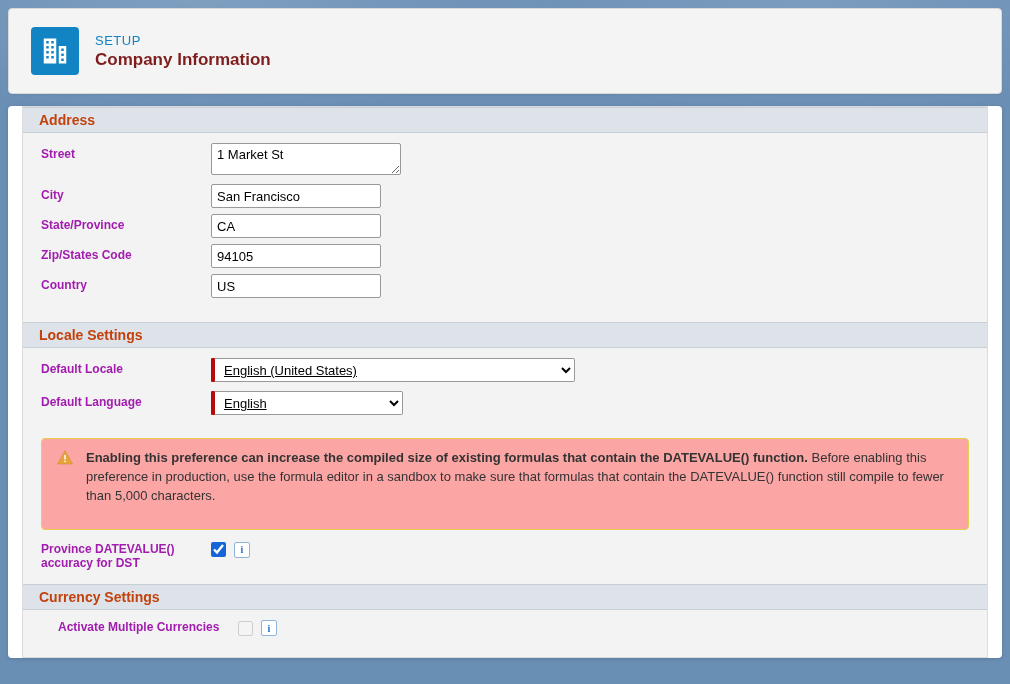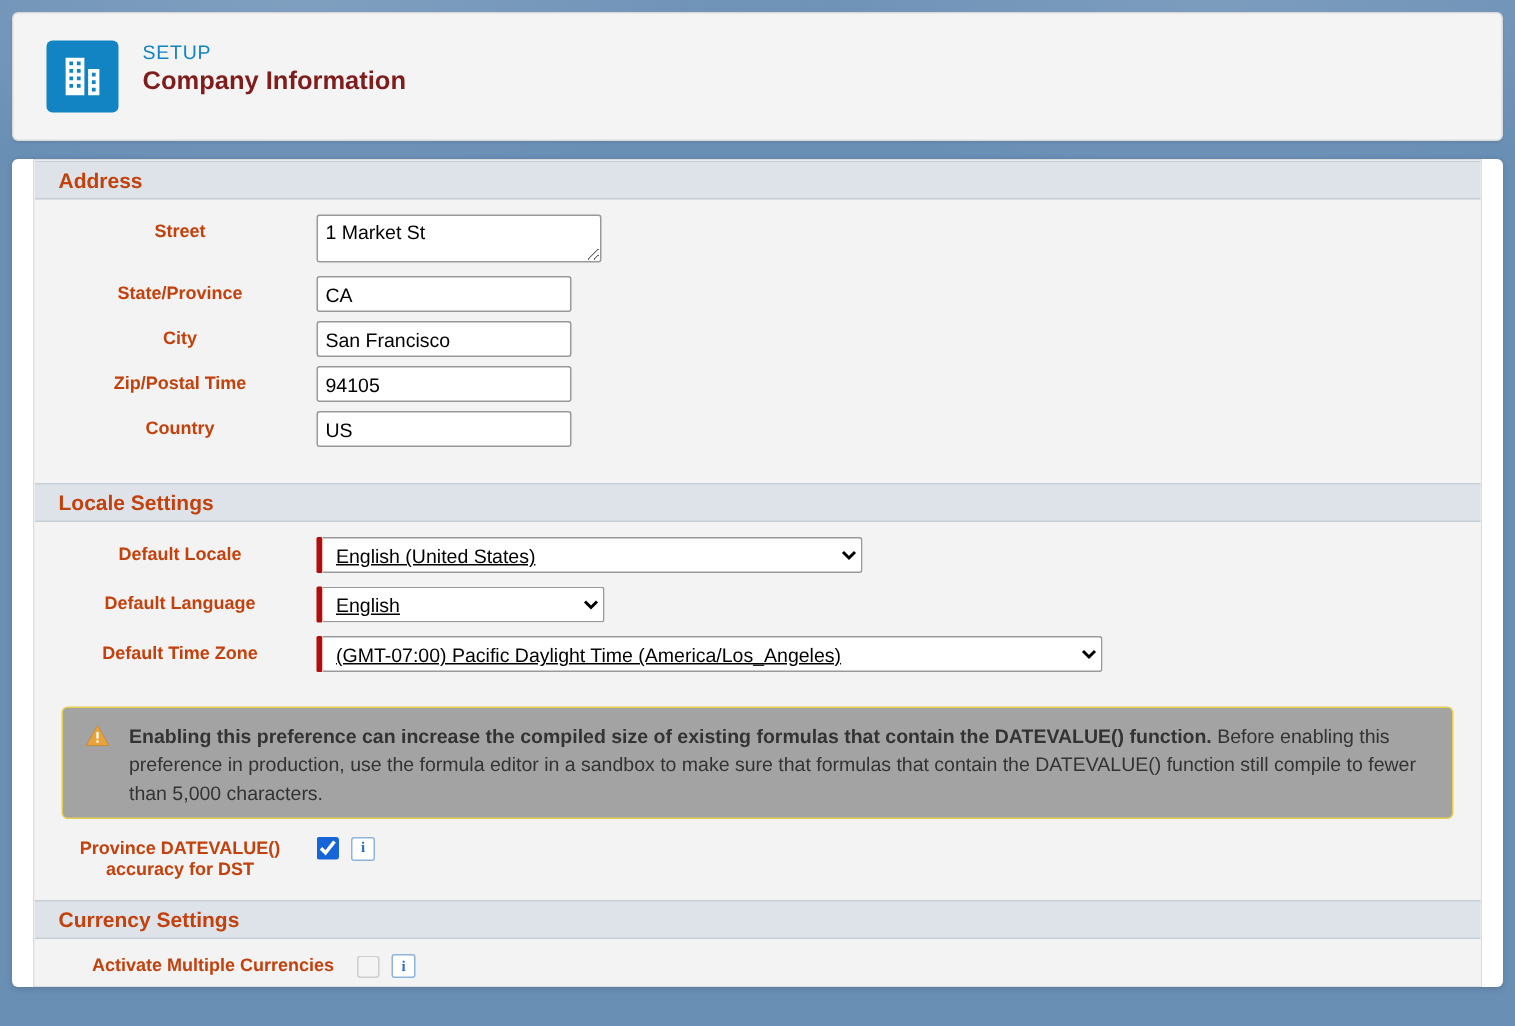--- a/index.html
+++ b/index.html
@@ -15,21 +15,21 @@
     height: 684px;
     overflow: hidden;
     padding: 8px 8px 0 8px;
   }
   .header-card {
     background: #f4f4f4;
     border: 1px solid #d9d9d9;
     border-radius: 4px;
     padding: 18px 22px;
     display: flex;
-    align-items: flex-start;
+    align-items: center;
     gap: 16px;
     box-shadow: 0 1px 2px rgba(0,0,0,0.08);
   }
   .header-icon {
     width: 48px;
     height: 48px;
     background: #1283c3;
     border-radius: 4px;
     display: flex;
     align-items: center;
@@ -77,25 +77,25 @@
   .section-body {
     padding: 10px 18px 18px 18px;
   }
   .form-row {
     display: flex;
     align-items: flex-start;
     margin-bottom: 6px;
   }
   .form-label {
     width: 170px;
-    text-align: center;
+    text-align: left;
     padding-right: 12px;
     font-size: 12px;
     font-weight: bold;
-    color: #c2410c;
+    color: #a21caf;
     padding-top: 4px;
     line-height: 1.2;
   }
   .form-control textarea,
   .form-control input[type="text"],
   .form-control select {
     font-family: Arial, Helvetica, sans-serif;
     font-size: 13px;
     padding: 3px 5px;
     border: 1px solid #999;
@@ -126,24 +126,24 @@
   .select-wrap {
     display: inline-flex;
     align-items: stretch;
   }
   .select-wrap select { border-left: none; border-top-left-radius:0; border-bottom-left-radius:0;}
   .sel-locale { width: 360px; }
   .sel-lang { width: 188px; }
   .sel-tz { width: 520px; }
   .warning-box {
     margin: 8px 18px 8px 18px;
-    background: #a3a3a3;
+    background: #fca5a5;
     border: 1px solid #e6cf4f;
     border-radius: 4px;
-    padding: 10px 14px 6px 14px;
+    padding: 10px 14px 23px 14px;
     display: flex;
     gap: 12px;
   }
   .warning-icon svg { width: 18px; height: 18px; }
   .warning-text { font-size: 13px; line-height: 1.45; color: #333; }
   .warning-text .bold { font-weight: bold; }
   .checkbox-row {
     display: flex;
     align-items: flex-start;
     padding: 4px 18px 14px 18px;
@@ -199,33 +199,33 @@
 
     <div class="section-header">Address</div>
     <div class="section-body">
       <div class="form-row">
         <div class="form-label">Street</div>
         <div class="form-control">
           <textarea style="">1 Market St</textarea>
         </div>
       </div>
       <div class="form-row">
+        <div class="form-label">City</div>
+        <div class="form-control">
+          <input type="text" value="San Francisco" style="">
+        </div>
+      </div>
+      <div class="form-row">
         <div class="form-label">State/Province</div>
         <div class="form-control">
           <input type="text" value="CA" style="">
         </div>
       </div>
       <div class="form-row">
-        <div class="form-label">City</div>
-        <div class="form-control">
-          <input type="text" value="San Francisco" style="">
-        </div>
-      </div>
-      <div class="form-row">
-        <div class="form-label">Zip/Postal Time</div>
+        <div class="form-label">Zip/States Code</div>
         <div class="form-control">
           <input type="text" value="94105" style="">
         </div>
       </div>
       <div class="form-row">
         <div class="form-label">Country</div>
         <div class="form-control">
           <input type="text" value="US" style="">
         </div>
       </div>
@@ -244,31 +244,20 @@
           </span>
         </div>
       </div>
       <div class="form-row">
         <div class="form-label">Default Language</div>
         <div class="form-control">
           <span class="select-wrap">
             <span class="required-bar"></span>
             <select class="sel-lang">
               <option>English</option>
-            </select>
-          </span>
-        </div>
-      </div>
-      <div class="form-row">
-        <div class="form-label">Default Time Zone</div>
-        <div class="form-control">
-          <span class="select-wrap">
-            <span class="required-bar"></span>
-            <select class="sel-tz">
-              <option>(GMT-07:00) Pacific Daylight Time (America/Los_Angeles)</option>
             </select>
           </span>
         </div>
       </div>
     </div>
 
     <div class="warning-box">
       <div class="warning-icon">
         <svg viewBox="0 0 24 24">
             <path fill="#e8a33d" stroke="#c07b12" stroke-width="0.5" d="M12 2 L22 20 H2 Z"></path>

